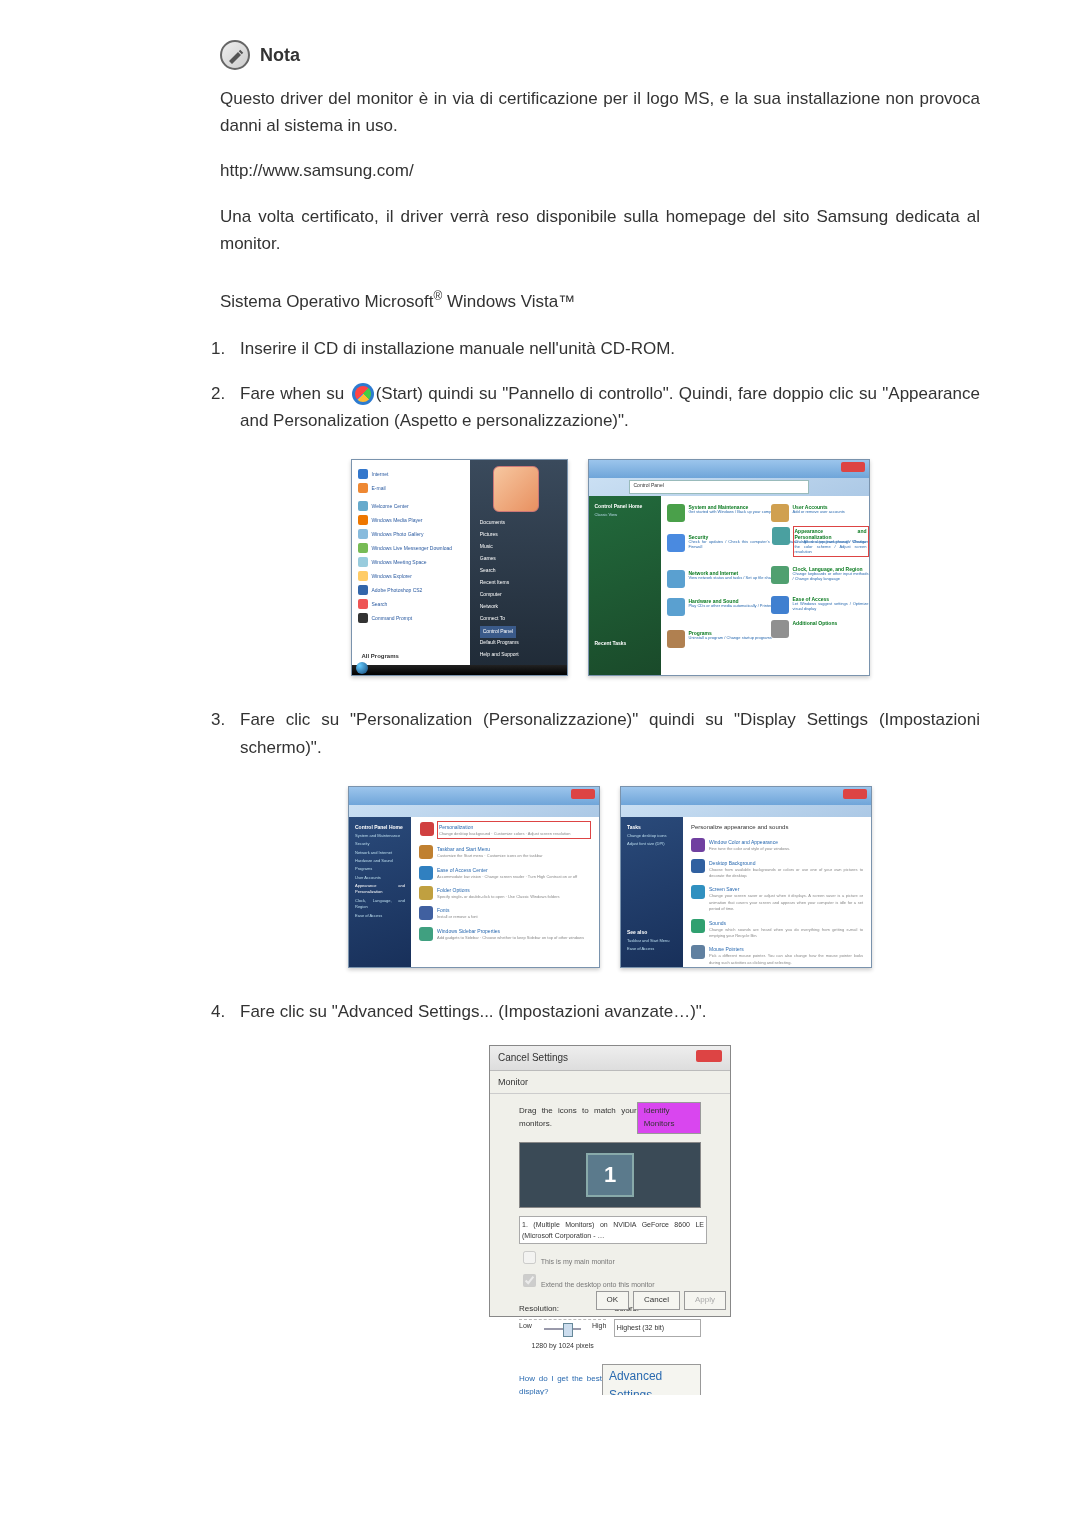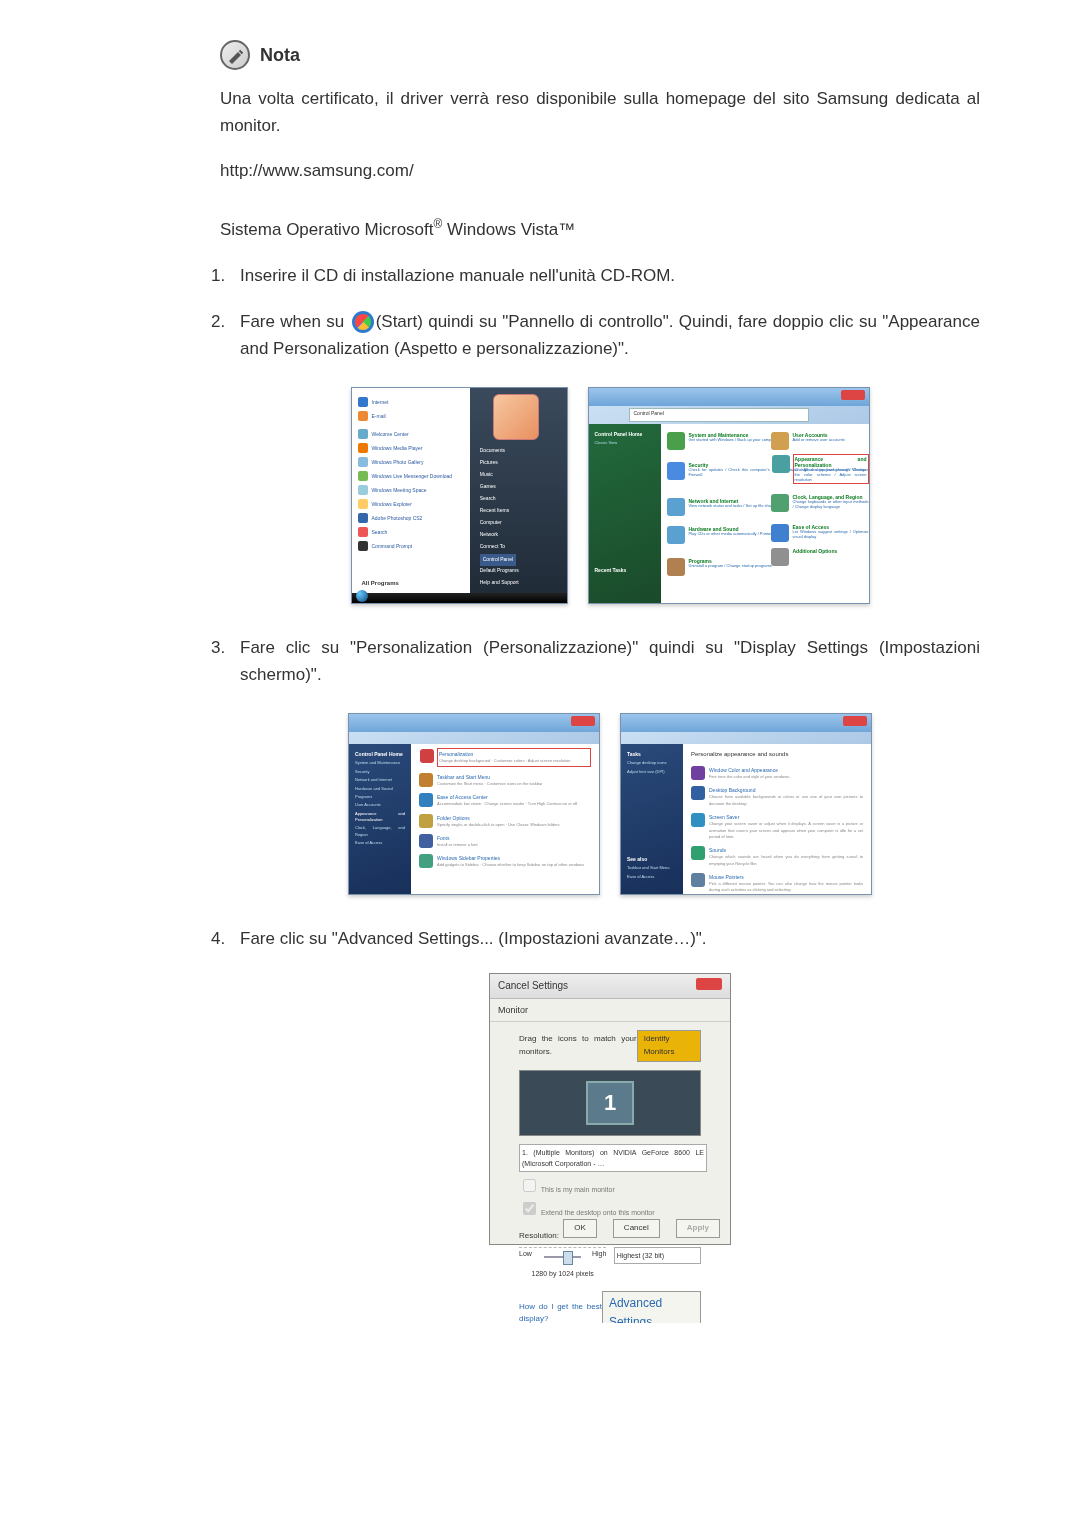--- a/index.html
+++ b/index.html
@@ -216,21 +216,21 @@
       padding: 4px 8px;
       font-size: 10px;
       display: flex;
       justify-content: space-between;
     }
     .ds-close2 { width: 26px; height: 12px; background: #d44; border-radius: 2px; }
     .ds-tab { padding: 4px 8px; font-size: 9px; border-bottom: 1px solid #ccc;}
     .ds-body { padding: 8px 29px; }
     .ds-drag { font-size: 8px; display:flex; justify-content: space-between; align-items: center;}
     .ds-identify {
-      border: 1px solid #999; background: #eab308; padding: 2px 6px; font-size: 8px;
+      border: 1px solid #999; background: #d946ef; padding: 2px 6px; font-size: 8px;
     }
     .ds-monitor-area {
       background: #3a4a56; height: 64px; margin: 8px 0;
       display: flex; align-items: center; justify-content: center;
       border: 1px solid #888;
     }
     .ds-monitor {
       width: 44px; height: 40px; background: #5b7a8c; border: 2px solid #8aa;
       display: flex; align-items: center; justify-content: center;
       color: #fff; font-size: 22px; font-weight: bold;
@@ -249,42 +249,43 @@
     }
     .ds-slider .track { position: absolute; left: 25px; right: 25px; top: 8px; height: 2px; background: #99a;}
     .ds-slider .thumb { position: absolute; left: 50%; top: 3px; width: 8px; height: 12px; background: #cde; border:1px solid #689;}
     .ds-slider .lo { position: absolute; left: 0; top: 0; font-size: 7px;}
     .ds-slider .hi { position: absolute; right: 0; top: 0; font-size: 7px;}
     .ds-res { text-align: center; font-size: 7px; margin-top: 2px;}
     .ds-colors { font-size: 7px; border:1px solid #aaa; background:#fff; padding:2px; margin-top:4px;}
     .ds-link { color: #2a6ab0; font-size: 8px; margin-top: 12px; display:flex; justify-content: space-between; align-items:center;}
     .ds-adv { border: 1px solid #999; background: #f5f5f0; padding: 2px 6px; font-size: 12px;}
     .ds-buttons {
-      position: absolute; bottom: 6px; right: 10px; display: flex; gap: 16px; padding-left: 24px;
+      position: absolute; bottom: 6px; right: 4px; display: flex; gap: 4px; padding-left: 24px;
     }
     .ds-btn { border: 1px solid #999; background: #f5f5f0; padding: 2px 10px; font-size: 8px;}
-    .ds-btn.disabled { color:#aaa;font-weight:bold; }
+    .ds-btn.disabled { color:#aaa; }
     sup { font-size: 0.7em; }
   </style>
 </head>
 <body>
 
 <div class="page">
 
   <div class="note-block">
     <div class="note-header">
       <span class="note-icon">
         <svg viewBox="0 0 24 24">
             <path d="M4 20 L16 8 L20 12 L8 24 Z M17 7 L19 5 L23 9 L21 11 Z" fill="#555"></path>
           </svg>
       </span>
       <span class="note-label">Nota</span>
     </div>
+    <div class="note-text">Questo driver del monitor è in via di certificazione per il logo MS, e la sua installazione non provoca danni al sistema in uso.</div>
+    <div class="note-text">http://www.samsung.com/</div>
     <div class="note-text">Una volta certificato, il driver verrà reso disponibile sulla homepage del sito Samsung dedicata al monitor.</div>
-    <div class="note-text">http://www.samsung.com/</div>
   </div>
 
 
   <div class="indented os-line">
     <span>Sistema Operativo Microsoft</span><sup>®</sup><span> Windows Vista™</span>
   </div>
 
   <ol class="steps">
     <li><span>Inserire il CD di installazione manuale nell'unità CD-ROM.</span></li>
     <li>

